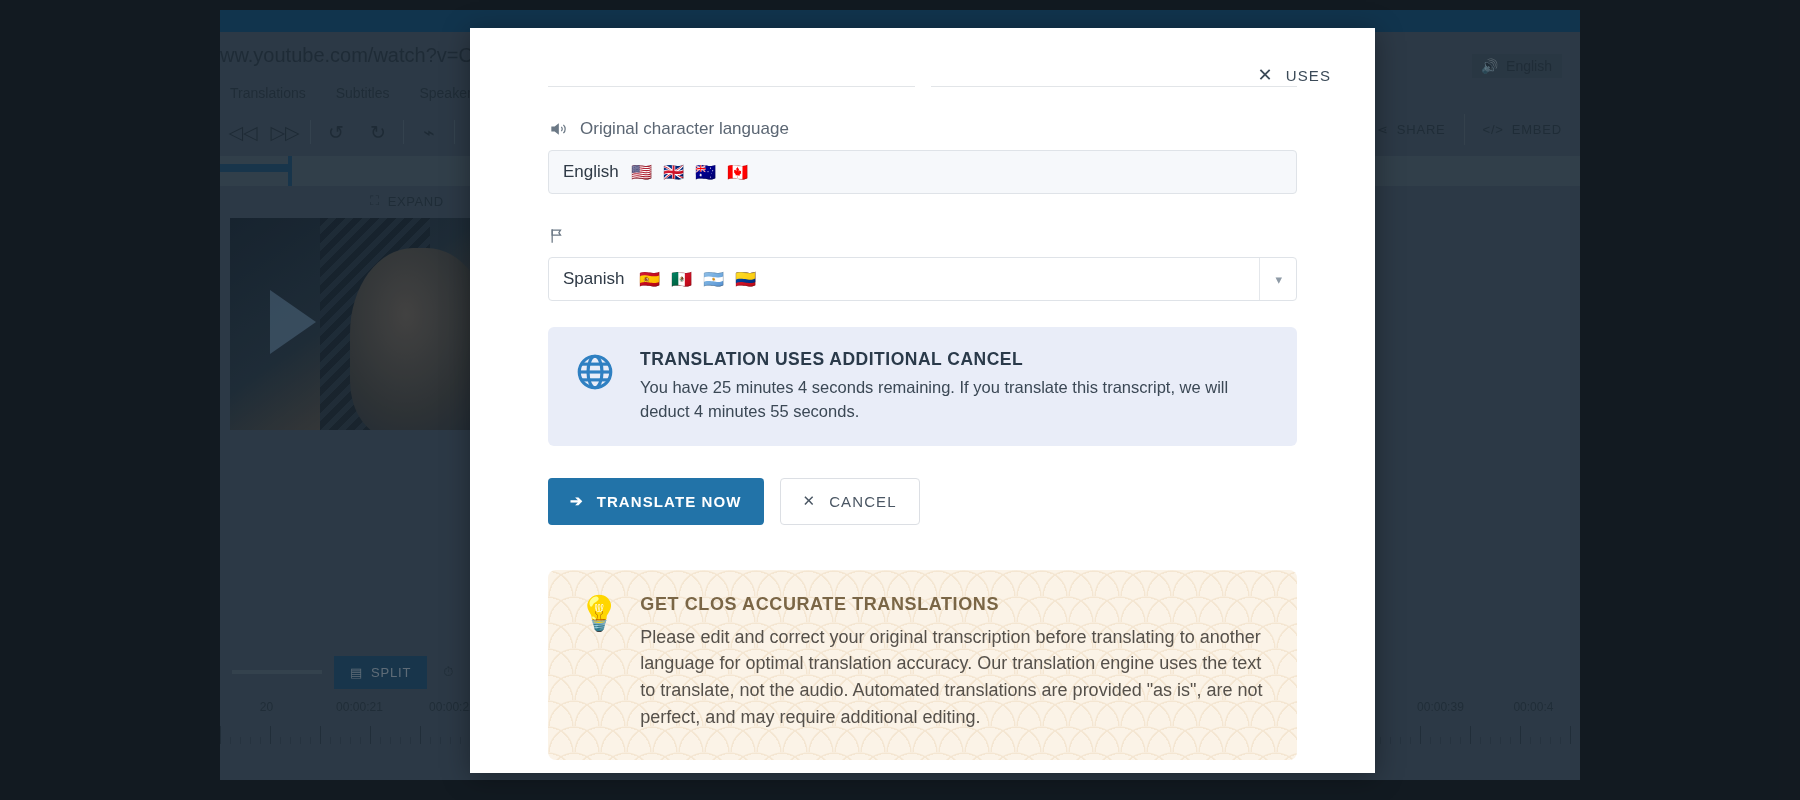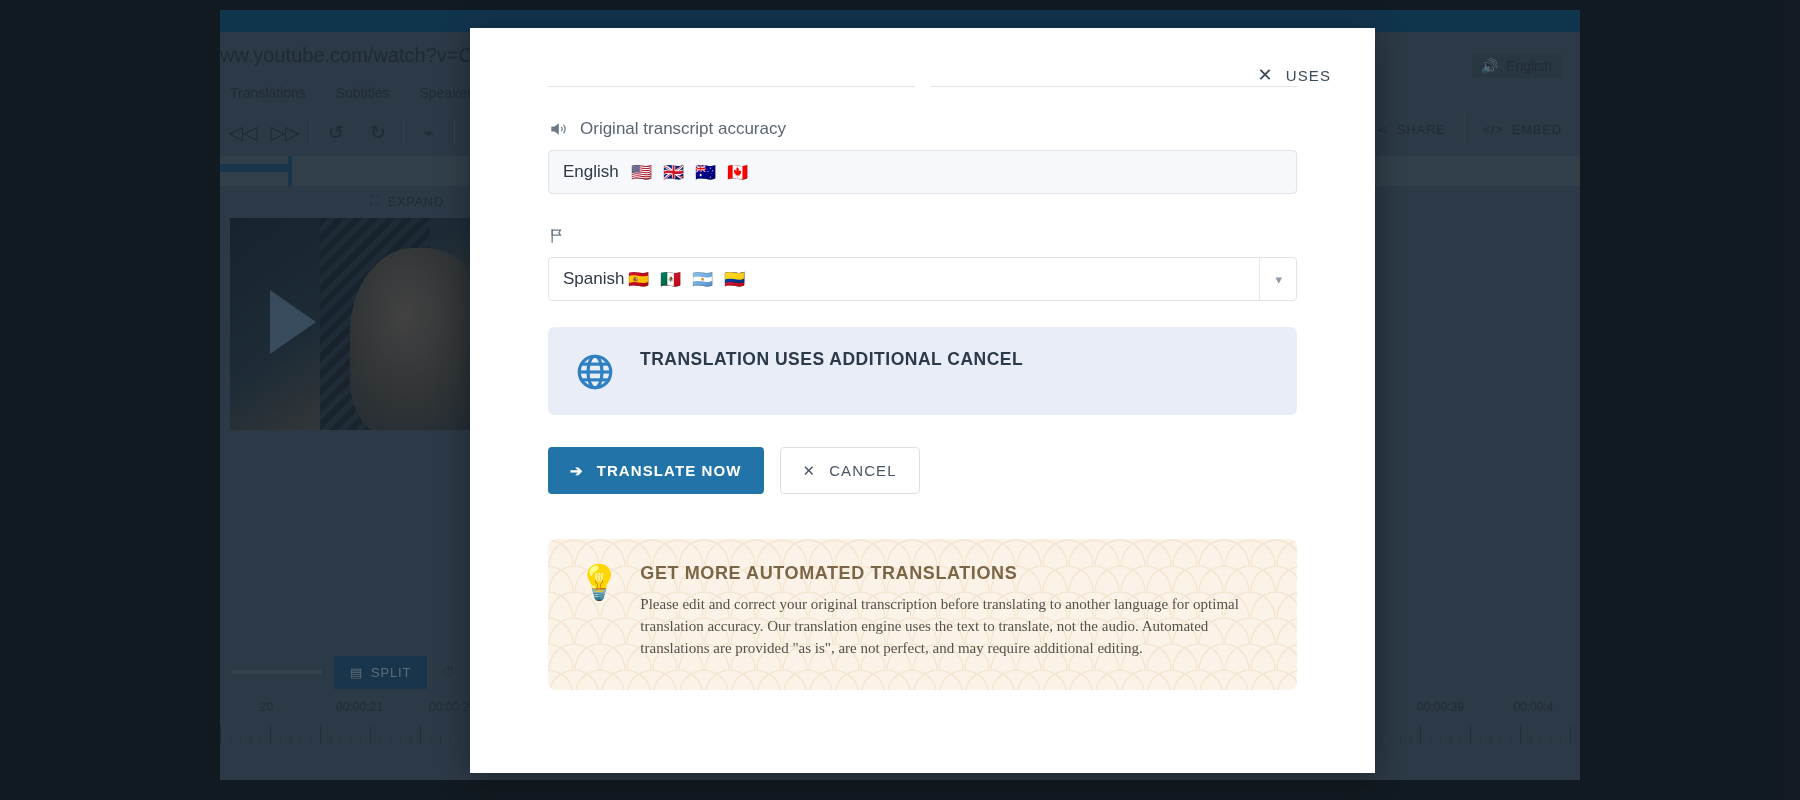--- a/index.html
+++ b/index.html
@@ -144,21 +144,21 @@
   .field-label {
     display: flex; align-items: center; gap: 12px;
     color: #5b6673; font-size: 17px; margin-top: 32px; margin-bottom: 11px;
   }
   .field-box {
     height: 44px; border: 1px solid #dfe3e8; border-radius: 4px;
     background: #f6f8fb; display: flex; align-items: center;
     padding: 0 14px; gap: 13px; color: #2f3a46; font-size: 17px;
   }
   .field-box.select { background: #ffffff; justify-content: space-between; cursor: pointer; }
-  .fb-left { display: flex; align-items: center; gap: 4px; }
+  .fb-left { display: flex; align-items: center; gap: 15px; }
   .flags { font-size: 17px; letter-spacing: 3px; }
   .chev {
     border-left: 1px solid #e4e7eb; padding-left: 15px; height: 100%;
     display: flex; align-items: center; color: #8e9aa6; font-size: 13px;
   }
   .notice {
     margin-top: 26px; background: #e9edf8; border-radius: 6px;
     padding: 22px 26px; display: flex; gap: 24px; align-items: flex-start;
   }
   .notice-icon { font-size: 40px; color: #2f80c2; line-height: 1; margin-top: 2px; }
@@ -185,21 +185,21 @@
       radial-gradient(circle at 26px 26px, transparent 24px, #f4e6d2 24px, #f4e6d2 25px, transparent 26px),
       radial-gradient(circle at 52px 26px, transparent 24px, #f4e6d2 24px, #f4e6d2 25px, transparent 26px);
     background-size: 52px 26px;
     display: flex; gap: 20px; align-items: flex-start;
   }
   .tip-icon { font-size: 34px; line-height: 1; margin-top: 2px; }
   .tipbox h3 {
     color: #7a6646; font-size: 18px; font-weight: bold;
     letter-spacing: .6px; margin-bottom: 9px;
   }
-  .tipbox p { color: #55504a; font-size: 15px; line-height: 1.48; font-family: Liberation Serif, serif; }
+  .tipbox p { color: #55504a; font-size: 18px; line-height: 1.48; }
   svg { display: block; }
 </style>
 </head>
 <body>
 
 <div class="screen">
 
   <div class="app">
     <div class="app-topbar"></div>
 
@@ -456,21 +456,21 @@
     </div>
 
     <div class="field-label">
       <span>
         <svg width="20" height="20" viewBox="0 0 24 24" fill="none" stroke="#6b7885" stroke-width="1.5">
           <polygon points="4,9 4,15 8,15 13,19 13,5 8,9" fill="#6b7885" stroke="none"></polygon>
           <path d="M16 9.5a3.5 3.5 0 0 1 0 5"></path>
             <path d="M18.5 7a7 7 0 0 1 0 10"></path>
         </svg>
       </span>
-      <span>Original transcript accuracy</span>
+      <span>Original character language</span>
     </div>
     <div class="field-box">
       <span>English</span>
       <span class="flags">🇺🇸 🇬🇧 🇦🇺 🇨🇦</span>
     </div>
 
     <div class="field-label">
       <span>
         <svg width="20" height="20" viewBox="0 0 24 24" fill="none" stroke="#6b7885" stroke-width="1.5">
           <line x1="5" y1="4" x2="5" y2="20"></line>
@@ -491,36 +491,37 @@
         <svg width="42" height="42" viewBox="0 0 24 24" fill="none" stroke="#2f80c2" stroke-width="1.8">
           <circle cx="12" cy="12" r="9"></circle>
             <ellipse cx="12" cy="12" rx="4" ry="9"></ellipse>
           <line x1="3" y1="12" x2="21" y2="12"></line>
           <line x1="4.2" y1="7.5" x2="19.8" y2="7.5"></line>
           <line x1="4.2" y1="16.5" x2="19.8" y2="16.5"></line>
         </svg>
       </span>
       <div>
         <h3>TRANSLATION USES ADDITIONAL CANCEL</h3>
+        <p>You have 25 minutes 4 seconds remaining. If you translate this transcript, we will deduct 4 minutes 55 seconds.</p>
       </div>
     </div>
 
     <div class="actions">
       <div class="btn btn-primary">
         <span>➔</span>
         <span>TRANSLATE NOW</span>
       </div>
       <div class="btn btn-secondary">
         <span>✕</span>
         <span>CANCEL</span>
       </div>
     </div>
 
     <div class="tipbox">
       <span class="tip-icon">💡</span>
       <div>
-        <h3>GET MORE AUTOMATED TRANSLATIONS</h3>
+        <h3>GET CLOS ACCURATE TRANSLATIONS</h3>
         <p>Please edit and correct your original transcription before translating to another language for optimal translation accuracy. Our translation engine uses the text to translate, not the audio. Automated translations are provided "as is", are not perfect, and may require additional editing.</p>
       </div>
     </div>
 
   </div>
 </div>
 
 </body></html>

